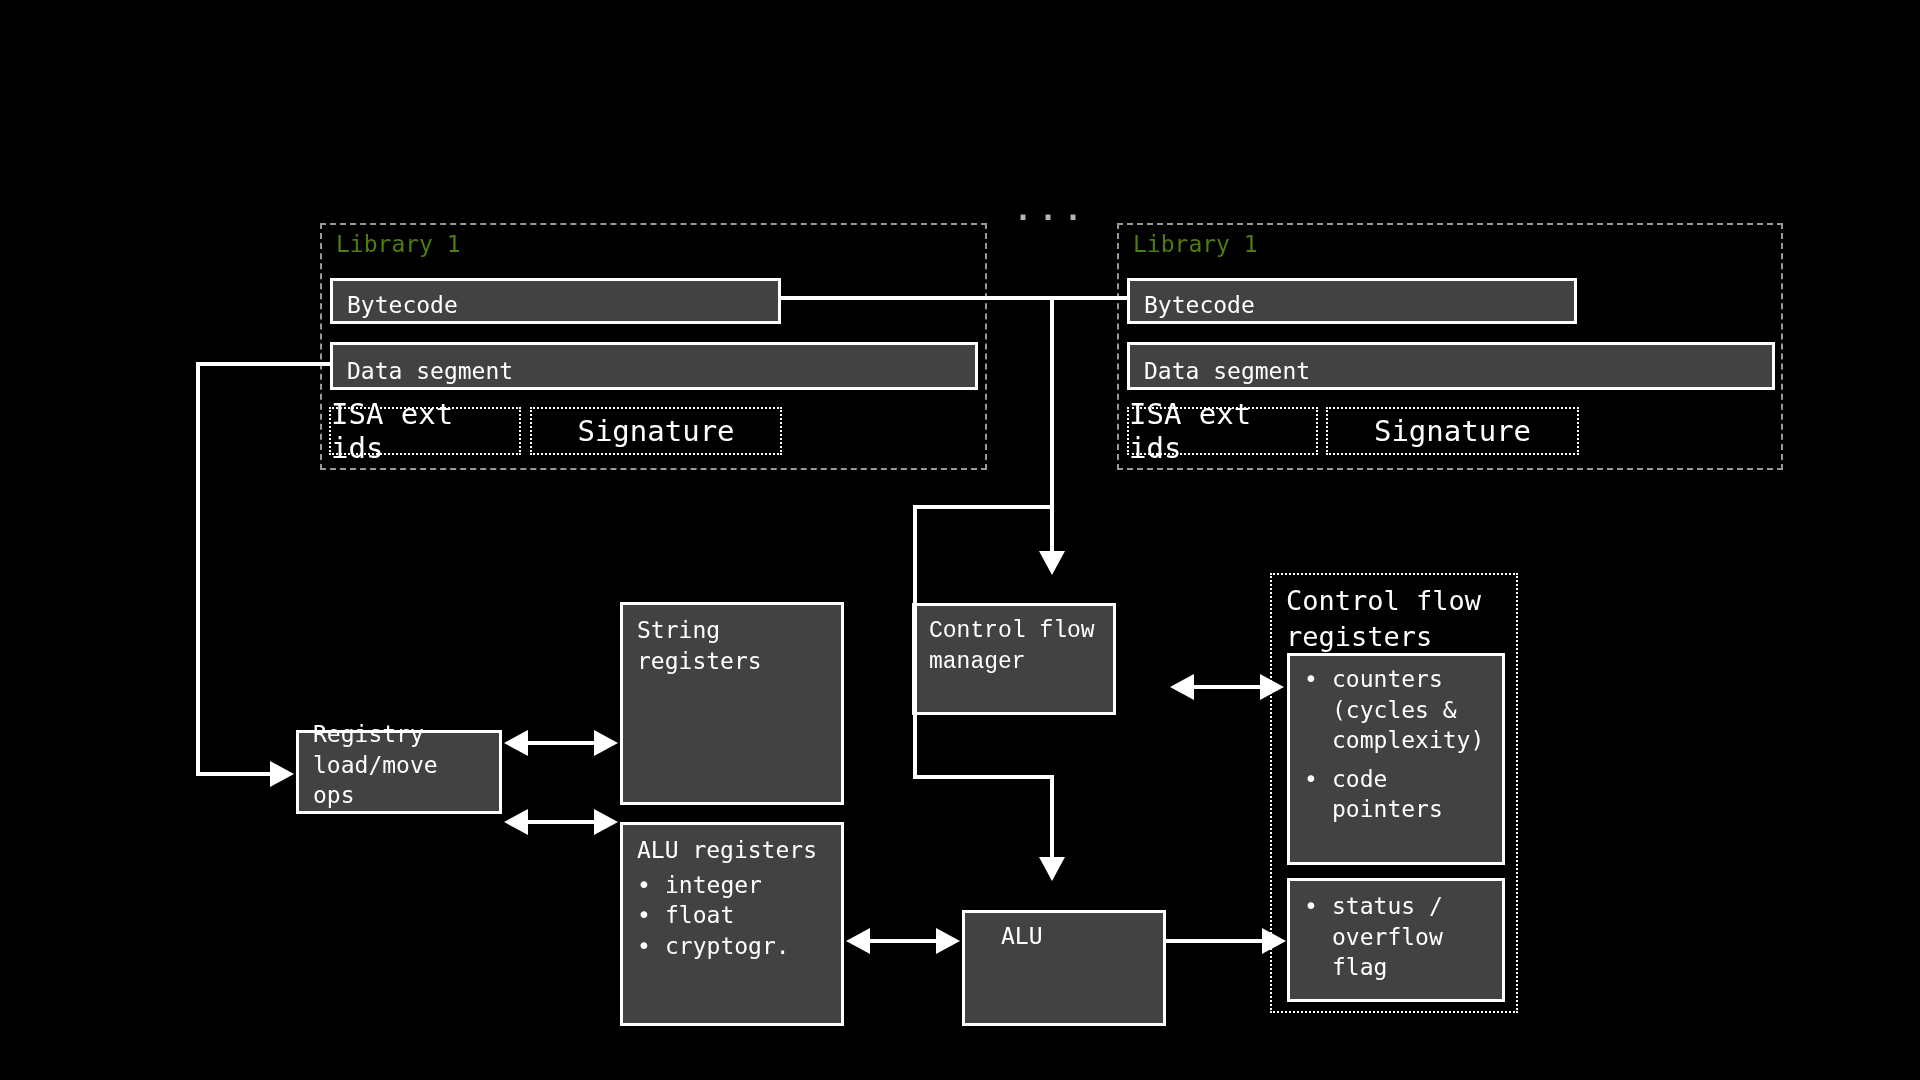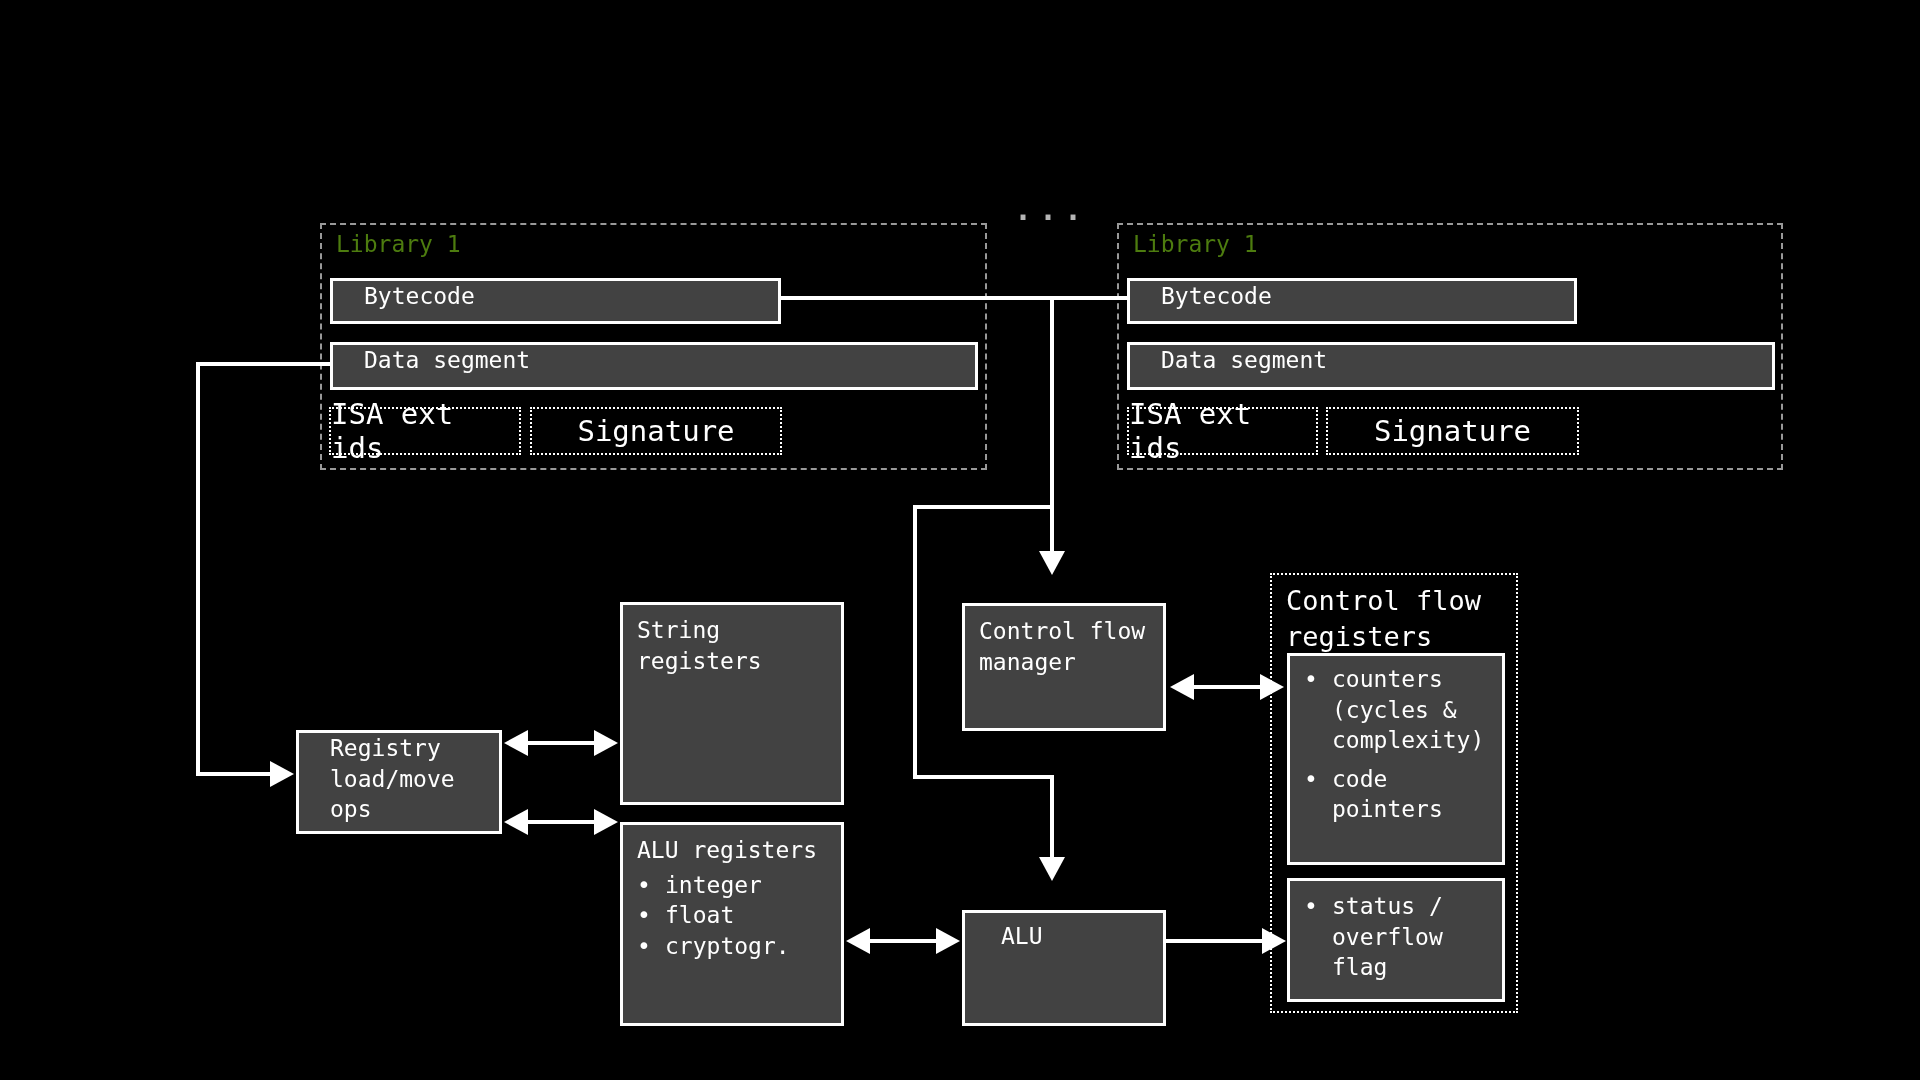--- a/index.html
+++ b/index.html
@@ -14,21 +14,21 @@
   .ellipsis{
     position:absolute;left:1014px;top:192px;width:72px;text-align:center;
     font-size:30px;letter-spacing:7px;color:#b5b5b5;font-weight:700;
   }
   .library{position:absolute;border:2px dashed #999999;box-sizing:border-box;}
   .lib-label{position:absolute;left:14px;top:6px;font-size:23px;color:#4d7c0f;}
   .sbox{
     position:absolute;background:#424242;border:3px solid #ffffff;box-sizing:border-box;
     font-size:23px;line-height:1.33;
   }
-  .vcenter{display:flex;align-items:flex-start;padding-left:31px;}
+  .vcenter{display:flex;align-items:flex-end;padding-left:14px;}
   .toppad{padding:10px 8px 0 14px;margin-top:26px;}
   .dbox{
     position:absolute;border:2px dotted #ffffff;box-sizing:border-box;
     display:flex;align-items:center;justify-content:center;font-size:29px;
   }
   .group{position:absolute;border:2px dotted #ffffff;box-sizing:border-box;}
   .group-label{padding:8px 8px 0 14px;font-size:27px;line-height:1.33;}
   .list{margin-top:4px;}
   .bullet{display:flex;align-items:flex-start;font-size:23px;line-height:1.33;}
   .bullet .dot{flex:0 0 28px;width:28px;}
@@ -77,21 +77,21 @@
     </div>
     <div class="dbox" style="left:207px;top:182px;width:253px;height:48px;">
       <span>Signature</span>
     </div>
   </div>
 
   <div class="sbox toppad" style="left:620px;top:576px;width:224px;height:203px;">
     <div>String registers</div>
   </div>
 
-  <div class="sbox vcenter" style="left:296px;top:730px;width:206px;height:104px;padding-right:24px;">
+  <div class="sbox vcenter" style="left:296px;top:730px;width:206px;height:84px;padding-right:24px;">
     <div>Registry load/move ops</div>
   </div>
 
   <div class="sbox toppad" style="left:620px;top:796px;width:224px;height:204px;">
     <div>ALU registers</div>
     <div class="list">
       <div class="bullet">
         <span class="dot">•</span>
         <span class="btxt">integer</span>
       </div>
@@ -99,21 +99,21 @@
         <span class="dot">•</span>
         <span class="btxt">float</span>
       </div>
       <div class="bullet">
         <span class="dot">•</span>
         <span class="btxt">cryptogr.</span>
       </div>
     </div>
   </div>
 
-  <div class="sbox toppad" style="left:962px;top:577px;width:204px;height:128px;">
+  <div class="sbox toppad" style="left:912px;top:577px;width:204px;height:112px;font-family:Liberation Mono, monospace;">
     <div>Control flow manager</div>
   </div>
 
   <div class="sbox toppad" style="left:962px;top:884px;width:204px;height:116px;padding-top:8px;padding-left:36px;">
     <div>ALU</div>
   </div>
 
   <div class="group" style="left:1270px;top:573px;width:248px;height:440px;">
     <div class="group-label">Control flow registers</div>
     <div class="sbox" style="left:15px;top:78px;width:218px;height:212px;padding:8px 8px 0 14px;">

